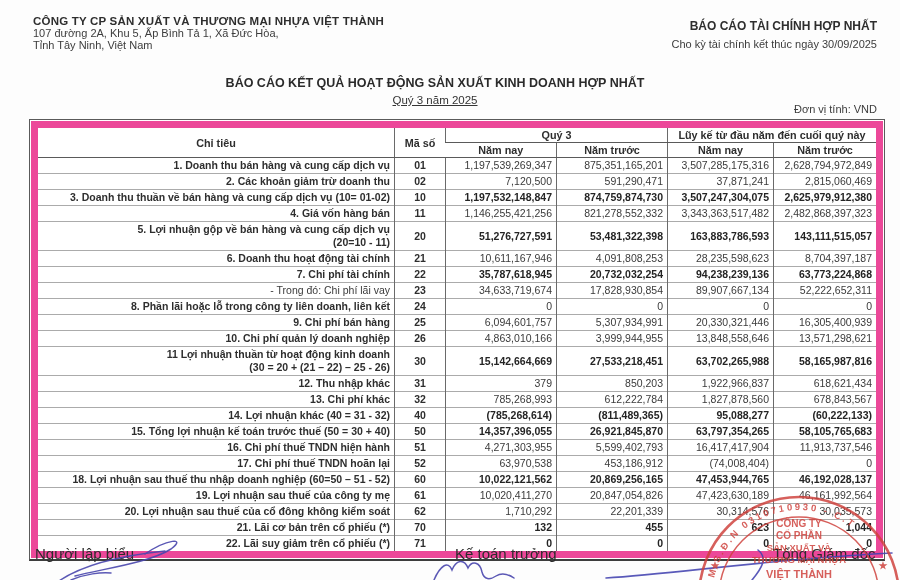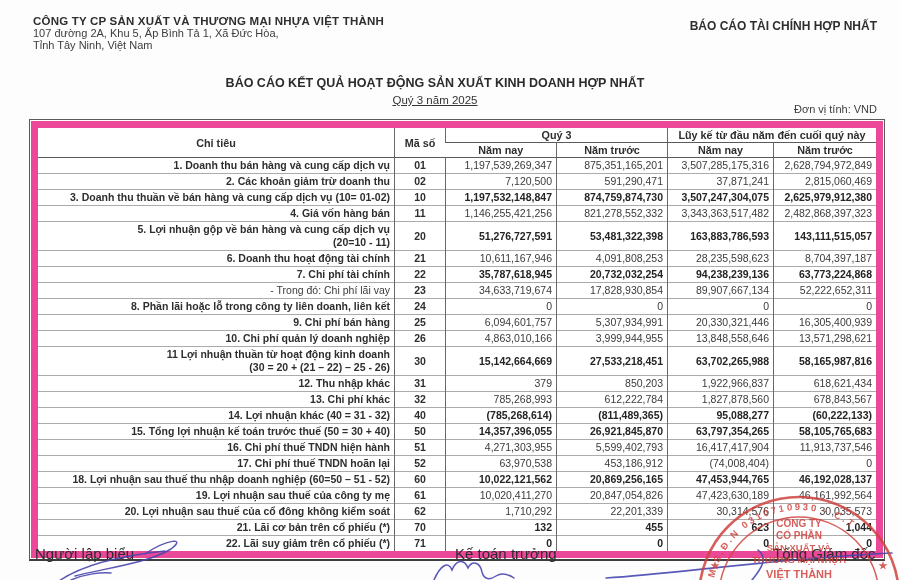--- a/index.html
+++ b/index.html
@@ -56,20 +56,21 @@
 <body>
 
 <div class="co-info">
   <div class="co-name">CÔNG TY CP SẢN XUẤT VÀ THƯƠNG MẠI NHỰA VIỆT THÀNH</div>
   <div class="co-addr">107 đường 2A, Khu 5, Ấp Bình Tả 1, Xã Đức Hòa,</div>
   <div class="co-addr">Tỉnh Tây Ninh, Việt Nam</div>
 </div>
 
 <div class="report-meta">
   <div class="meta-title">BÁO CÁO TÀI CHÍNH HỢP NHẤT</div>
+  <div class="meta-period">Cho kỳ tài chính kết thúc ngày 30/09/2025</div>
 </div>
 
 <div class="doc-title">BÁO CÁO KẾT QUẢ HOẠT ĐỘNG SẢN XUẤT KINH DOANH HỢP NHẤT</div>
 <div class="doc-sub">Quý 3 năm 2025</div>
 <div class="unit">Đơn vị tính: VND</div>
 
 <div class="table-frame">
   <table class="report">
     <colgroup>
       <col style="width:360px">

